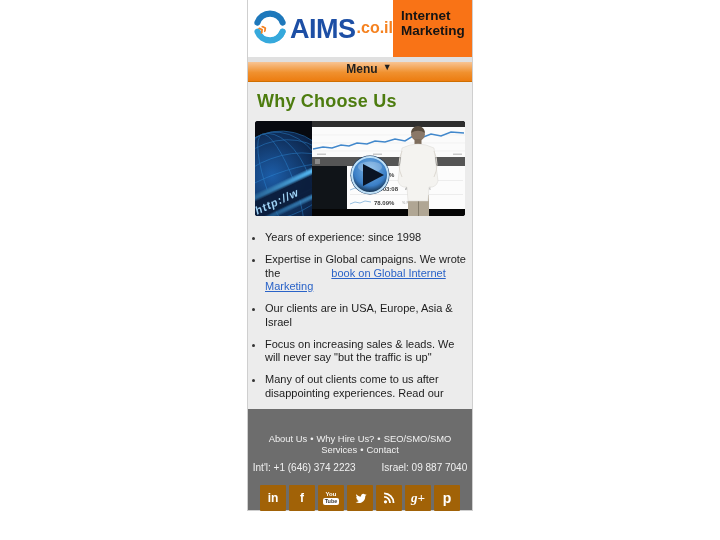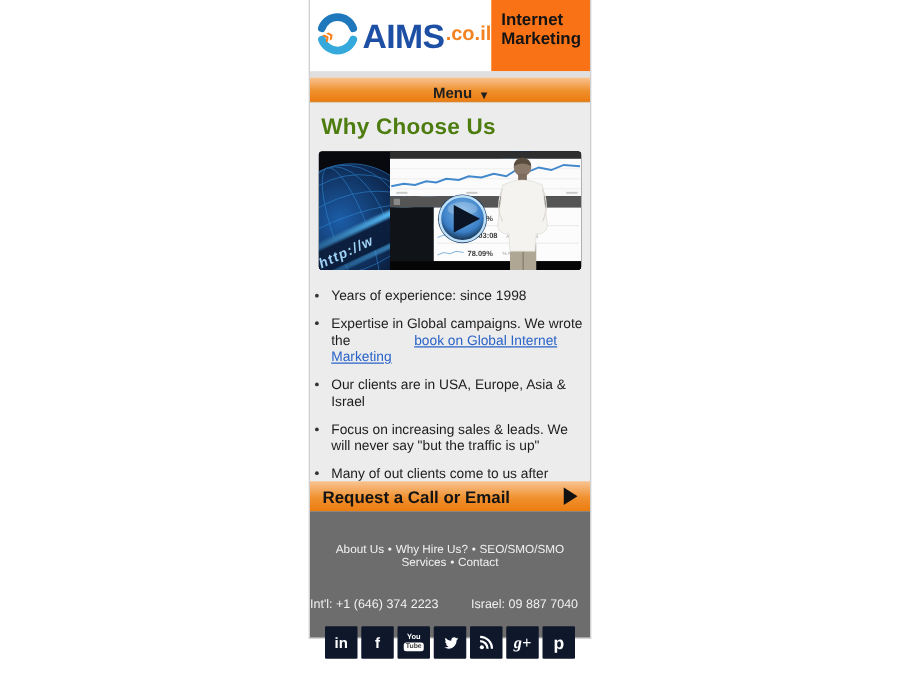--- a/index.html
+++ b/index.html
@@ -16,21 +16,21 @@
   .brand{font-size:27px;font-weight:bold;color:#1d4fa5;letter-spacing:-.5px;}
   .tld{font-size:16px;font-weight:bold;color:#f58220;margin-left:1px;padding-bottom:1px;}
   .tagline{font-size:10.5px;color:#3a3f46;margin-top:2px;}
   .sidebox{flex:1;background:#f97316;padding:8px 0 0 8px;box-sizing:border-box;}
   .sidebox div{font-size:13.5px;font-weight:bold;color:#141414;line-height:15px;}
 
   .strip{height:5px;background:#e0e0e0;flex:0 0 auto;}
 
   
   .menu{height:19px;flex:0 0 auto;background:linear-gradient(180deg,#f8c493 0%,#f0912f 55%,#ec7c10 100%);
-        border-bottom:1px solid #cf6e00;display:flex;align-items:flex-end;justify-content:center;cursor:pointer;padding-left:18px;}
+        border-bottom:1px solid #cf6e00;display:flex;align-items:flex-start;justify-content:center;cursor:pointer;padding-left:18px;}
   .menu .m-label{font-size:12px;font-weight:bold;color:#1f1f1f;}
   .menu .m-arrow{font-size:9px;color:#1f1f1f;margin-left:5px;}
 
   
   .content{flex:1;overflow:hidden;background:#ececec;}
   .page-title{margin:9px 0 0 9px;font-size:18px;font-weight:bold;color:#4d7c0f;letter-spacing:.2px;}
   .thumb{margin:9px auto 0;width:210px;height:95px;border-radius:3px;overflow:hidden;position:relative;cursor:pointer;background:#07090f;}
 
   ul.bullets{margin:15px 0 0;padding:0 2px 0 17px;}
   ul.bullets li{margin-bottom:8.5px;font-size:11px;line-height:13.5px;color:#1c1c1c;}
@@ -41,24 +41,24 @@
   .cta{height:24px;flex:0 0 auto;background:linear-gradient(180deg,#f8c493 0%,#f0912f 55%,#ec7c10 100%);
        display:flex;align-items:center;justify-content:space-between;padding:0 10px;cursor:pointer;}
   .cta-label{font-size:13.5px;font-weight:600;color:#141414;}
   .cta-arrow{width:0;height:0;border-top:7px solid transparent;border-bottom:7px solid transparent;border-left:11px solid #111;}
 
   
   .footer{height:101px;flex:0 0 auto;background:#6d6d6d;text-align:center;color:#f1f1f1;}
   .f-nav{padding-top:24px;font-size:9.4px;}
   .f-nav a{cursor:pointer;}
   .f-sep{margin:0 3px;}
-  .f-phones{margin-top:23px;font-size:10px;display:flex;justify-content:flex-start;gap:26px;}
+  .f-phones{margin-top:7px;font-size:10px;display:flex;justify-content:center;gap:26px;}
   .f-phones span{cursor:pointer;}
   .social{margin-top:12px;display:flex;justify-content:center;gap:3px;}
-  .sq{width:26px;height:26px;background:#0f172a;border-radius:1px;display:flex;flex-direction:column;
+  .sq{width:26px;height:26px;background:#a16207;border-radius:1px;display:flex;flex-direction:column;
       align-items:center;justify-content:center;color:#fff;font-weight:bold;font-size:12px;cursor:pointer;}
   .gplus{font-family:"Liberation Serif",serif;font-style:italic;font-size:13px;}
   .pin{font-size:14px;}
   .yt-top{display:block;font-size:6px;line-height:6px;font-weight:bold;}
   .yt-pill{background:#fff;color:#3d3d3d;border-radius:2px;font-size:5.5px;line-height:7px;padding:0 2px;font-weight:bold;margin-top:1px;}
 </style>
 </head>
 <body>
 
 <div class="canvas">
@@ -195,24 +195,20 @@
       <ul class="bullets">
         <li><span>Years of experience: since 1998</span></li>
         <li><span>Expertise in Global campaigns. We wrote the </span><a class="lnk">book on Global Internet Marketing</a></li>
         <li><span>Our clients are in USA, Europe, Asia &amp; Israel</span></li>
         <li><span>Focus on increasing sales &amp; leads. We will never say "but the traffic is up"</span></li>
         <li><span>Many of out clients come to us after disappointing experiences. Read our </span></li>
 
       </ul>
     </div>
 
-    <div class="cta">
-      <span class="cta-label">Request a Call or Email</span>
-      <span class="cta-arrow"></span>
-    </div>
 
     <div class="footer">
       <div class="f-nav">
         <a>About Us</a><span class="f-sep">•</span><a>Why Hire Us?</a><span class="f-sep">•</span><a>SEO/SMO/SMO Services</a><span class="f-sep">•</span><a>Contact</a>
       </div>
       <div class="f-phones">
         <span>Int'l: +1 (646) 374 2223</span>
         <span>Israel: 09 887 7040</span>
       </div>
       <div class="social">

